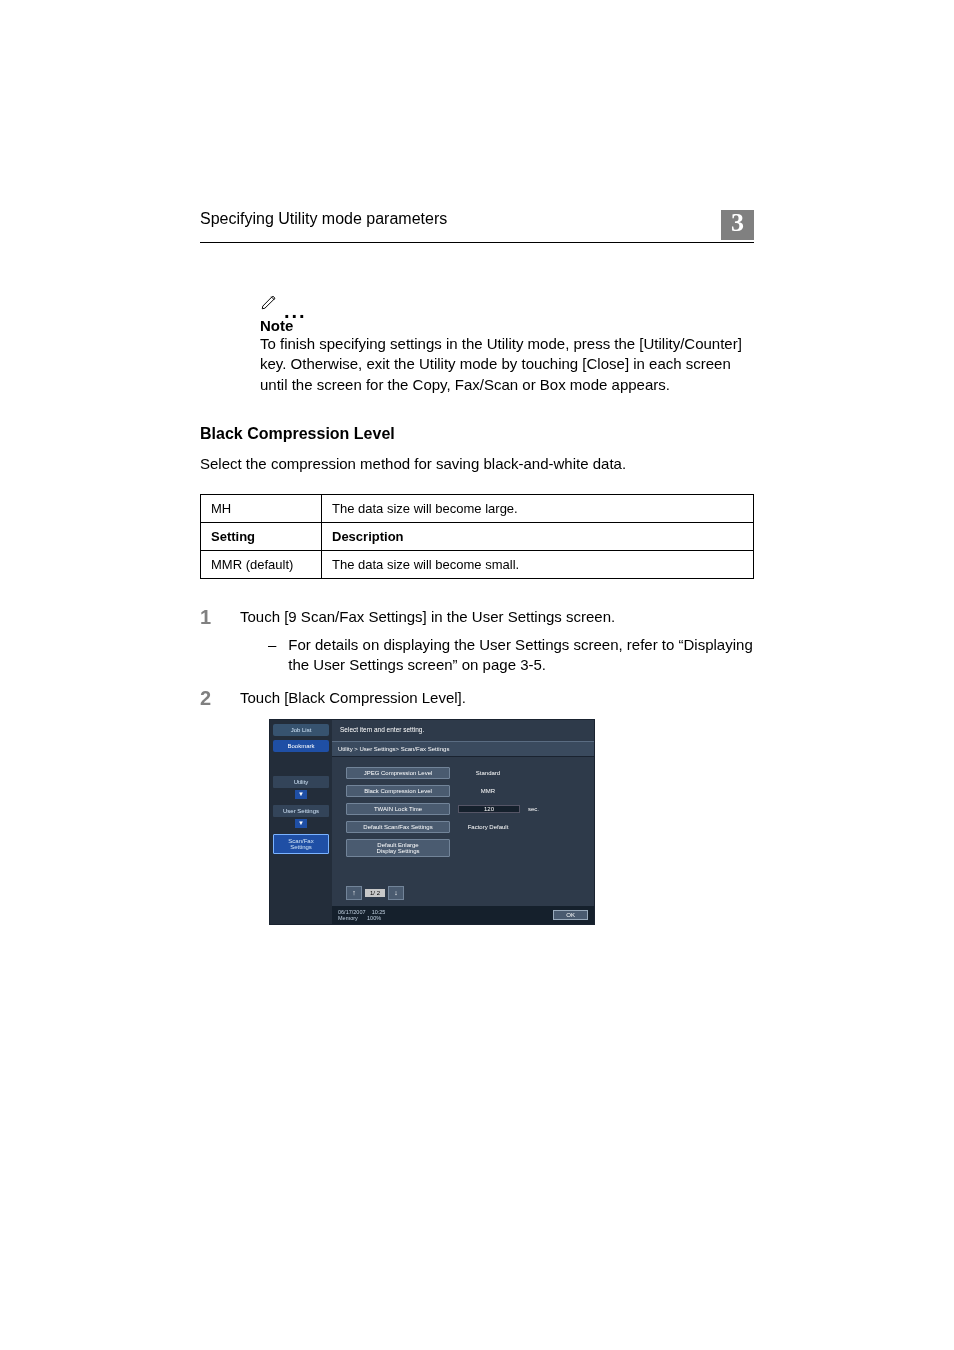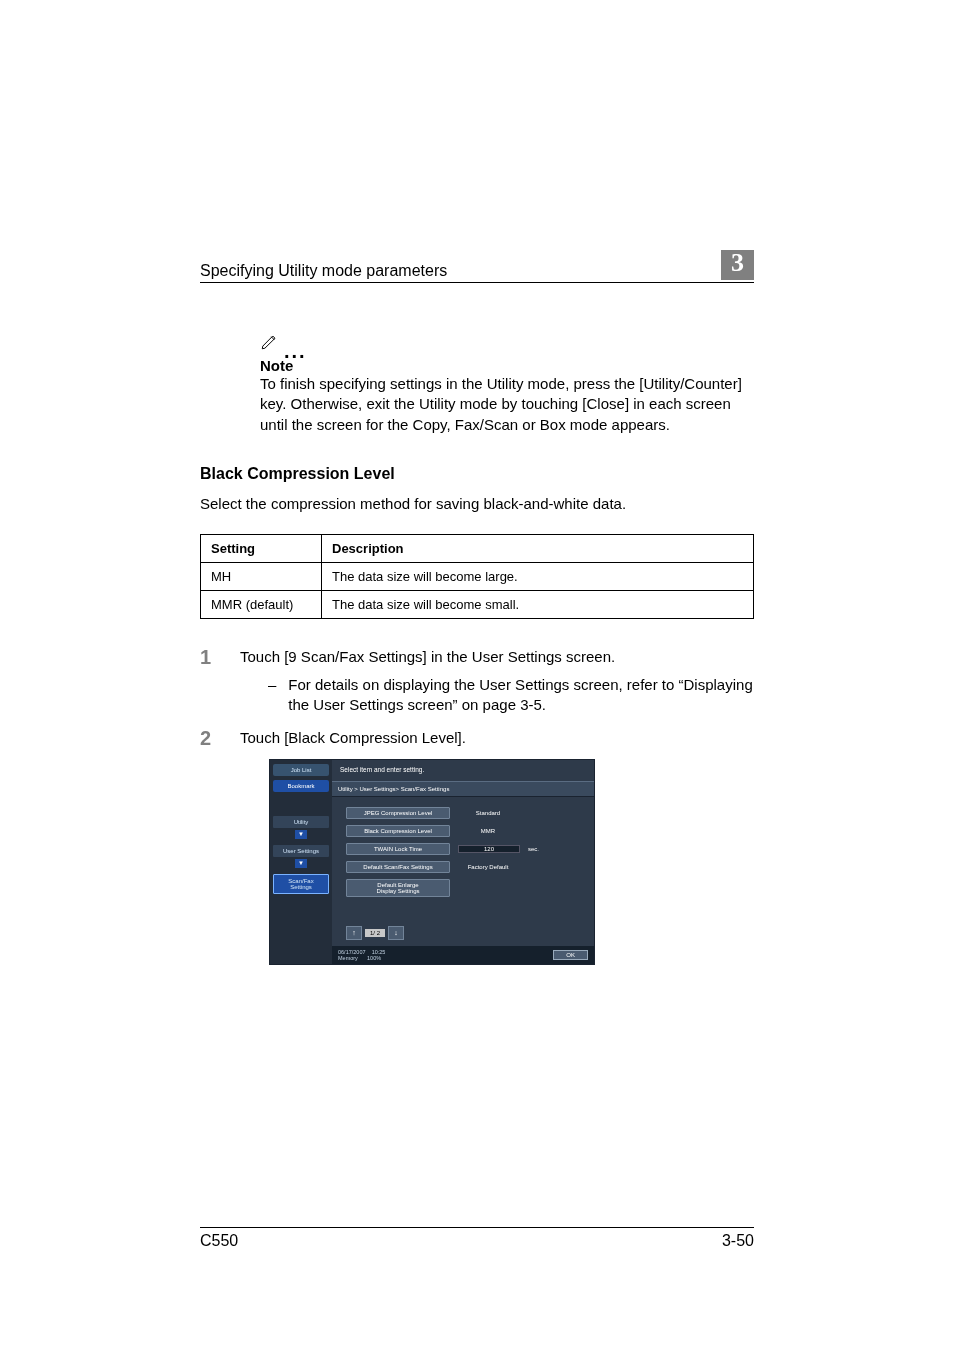--- a/index.html
+++ b/index.html
@@ -11,24 +11,22 @@
   .page {
     width: 954px;
     height: 1350px;
     margin: 0 auto;
     position: relative;
     box-sizing: border-box;
     padding: 210px 200px 0 200px;
   }
   .header-row {
     display: flex;
-    align-items: flex-end;
     justify-content: space-between;
     margin-bottom: 2px;
-    margin-top: 40px;
   }
   .header-title {
     font-size: 16px;
     color: #000;
   }
   .chapter-box {
     background: #808080;
     color: #fff;
     font-family: "Times New Roman", serif;
     font-size: 26px;
@@ -278,26 +276,26 @@
     <div class="note-label">Note</div>
     <div class="note-text">To finish specifying settings in the Utility mode, press the [Utility/Counter] key. Otherwise, exit the Utility mode by touching [Close] in each screen until the screen for the Copy, Fax/Scan or Box mode appears.</div>
   </div>
 
   <h3 class="section-heading">Black Compression Level</h3>
   <p class="body">Select the compression method for saving black-and-white data.</p>
 
   <table class="params">
     <tbody>
         <tr>
+      <td>MH</td>
+      <td>The data size will become large.</td>
+    </tr>
+    <tr>
       <th style="width:100px;">Setting</th>
       <th>Description</th>
-    </tr>
-    <tr>
-      <td>MH</td>
-      <td>The data size will become large.</td>
     </tr>
     <tr>
       <td>MMR (default)</td>
       <td>The data size will become small.</td>
     </tr>
   </tbody>
     </table>
 
   <div class="step-row">
     <div class="step-num">1</div>
@@ -363,21 +361,14 @@
           <span>06/17/2007</span>&nbsp;&nbsp;&nbsp;
           <span>10:25</span><br>
           <span>Memory</span>&nbsp;&nbsp;&nbsp;&nbsp;&nbsp;
           <span>100%</span>
         </div>
         <div class="ok-btn">OK</div>
       </div>
     </div>
   </div>
 
-  <div class="footer">
-    <hr class="footer-rule">
-    <div class="footer-row">
-      <span>C550</span>
-      <span>3-50</span>
-    </div>
-  </div>
 
 </div>
 
 </body></html>

